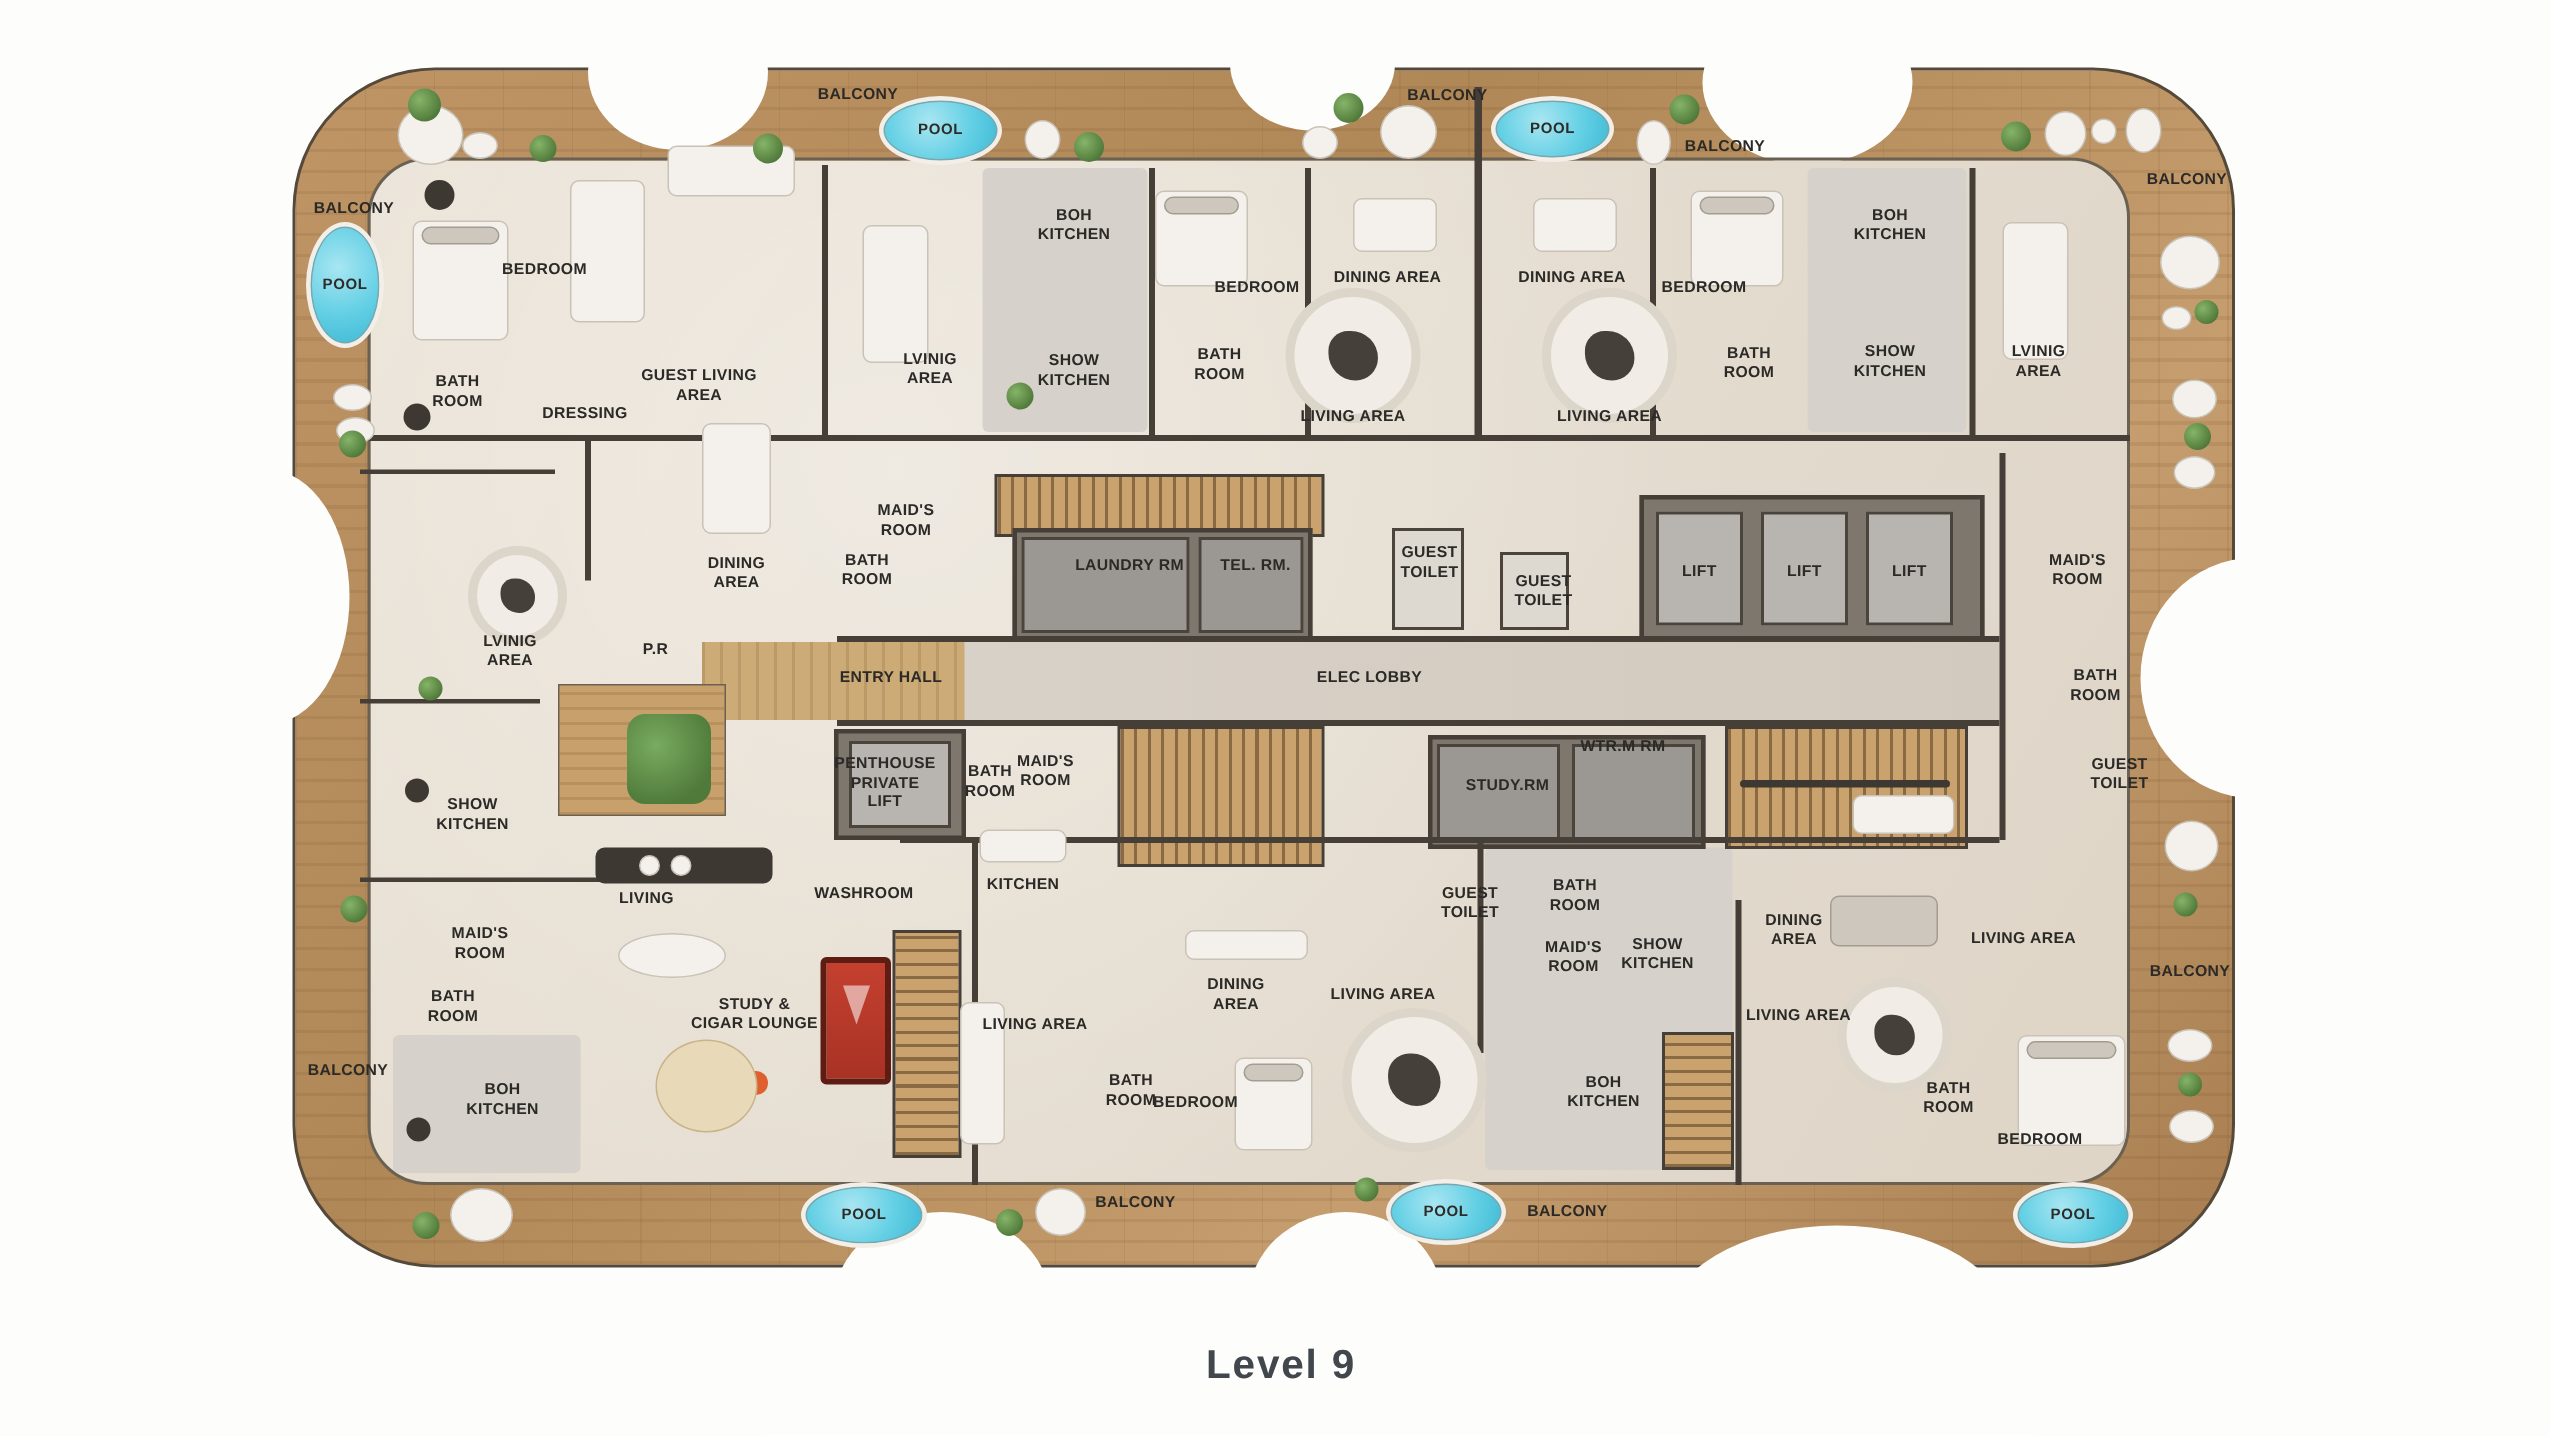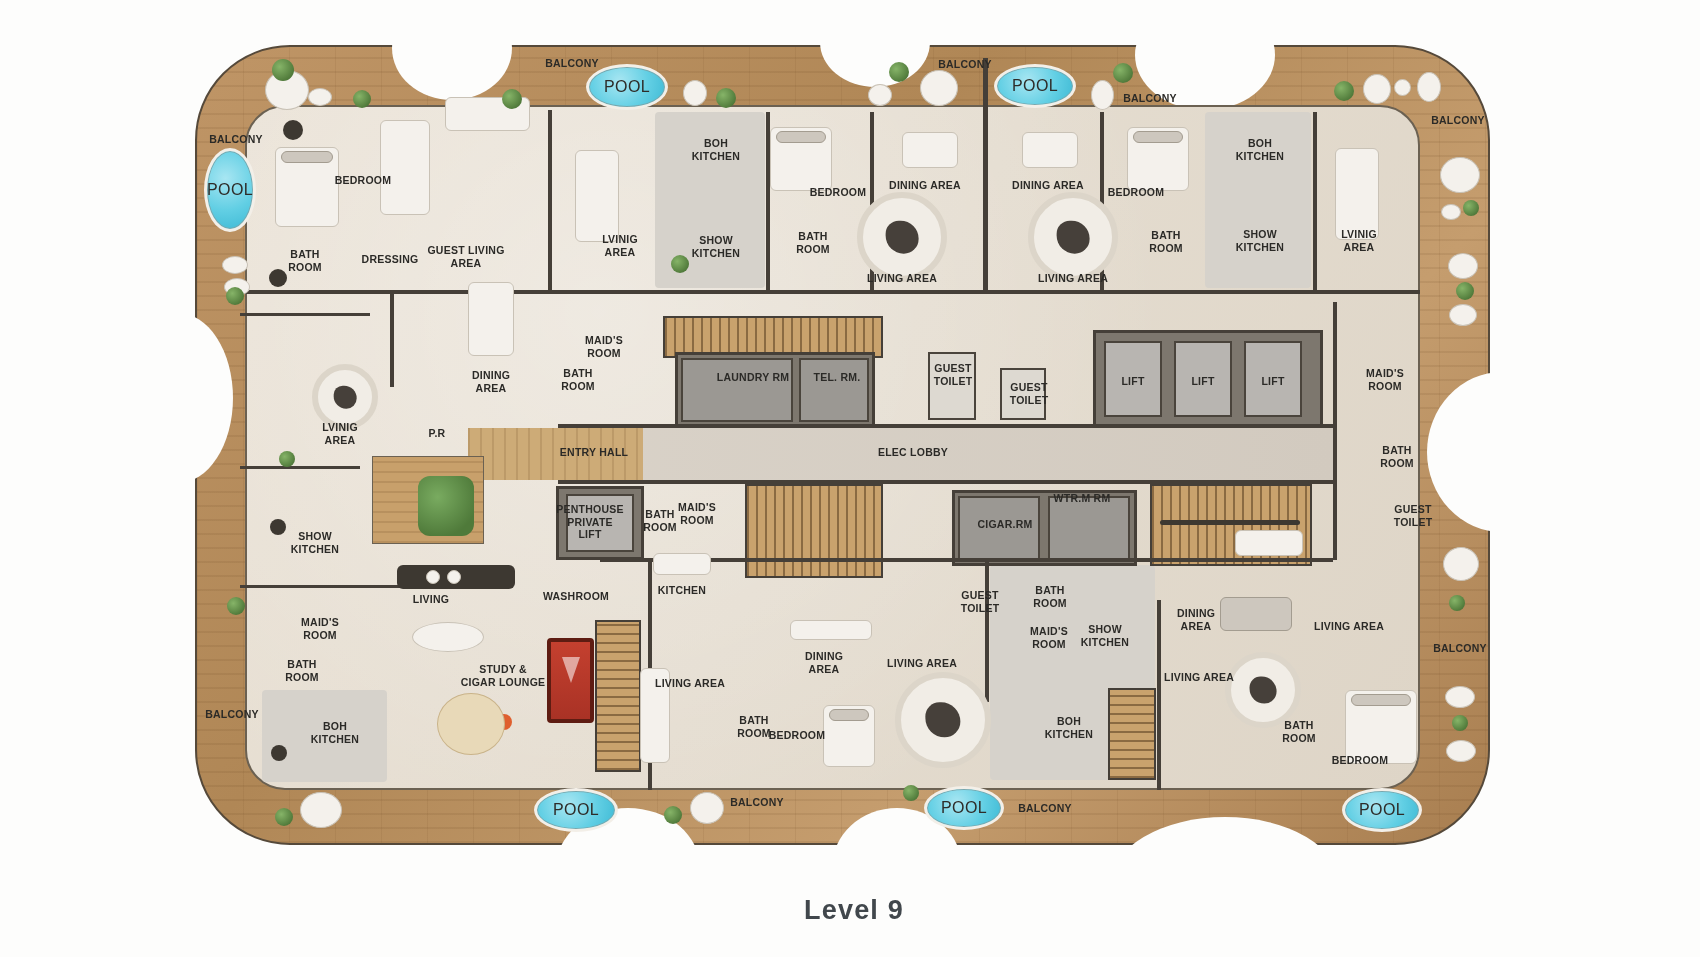--- a/index.html
+++ b/index.html
@@ -40,21 +40,21 @@
   .ring-c .ct{position:absolute;left:50%;top:50%;width:42%;height:42%;transform:translate(-50%,-50%);
      background:#46403a;border-radius:40% 55% 45% 55%;}
   .graypatch{background:#d6d2cb;border-radius:4px;}
   #pool-table{background:linear-gradient(180deg,#c4402f,#a93225);border:4px solid #5e1c12;border-radius:4px;box-sizing:border-box;}
   #pool-table:after{content:"";position:absolute;left:50%;top:20%;width:0;height:0;transform:translateX(-50%);
      border-left:9px solid transparent;border-right:9px solid transparent;border-top:26px solid rgba(255,255,255,.55);}
   .pool{border-radius:50%;border:3px solid #f3efe8;box-sizing:border-box;
     background:radial-gradient(circle at 40% 35%, #a8e6f2, #62cfe4 55%, #3db9d4 100%);
     box-shadow:0 0 0 1px #7aa7ad inset;}
   .pool-label{position:absolute;left:50%;top:50%;transform:translate(-50%,-50%);
-    font-size:16px;font-weight:400;color:#2e2c29;letter-spacing:.4px;}
+    font-size:10px;font-weight:700;color:#2e2c29;letter-spacing:.4px;}
   .lbl{position:absolute;transform:translate(-50%,-50%);white-space:pre-line;text-align:center;
     font-size:10.5px;line-height:1.2;font-weight:700;color:#2b2a27;letter-spacing:.25px;}
   #plan-title{position:absolute;transform:translate(-50%,-50%);font-size:27px;font-weight:700;
     color:#41474c;letter-spacing:1.2px;}
 </style>
 </head>
 <body>
 
 <div id="stage">
   <div class="abs" id="wood-ring"></div>
@@ -221,21 +221,21 @@
       </div>
       <div class="abs pool" style="left: 1342px; top: 788px; width: 80px; height: 44px;">
         <div class="pool-label">POOL</div>
       </div>
     </div>
   <div class="abs" id="labels-layer" style="left:0;top:0;width:100%;height:100%;">
       <div class="lbl" style="left: 236px; top: 139px;">BALCONY</div>
       <div class="lbl" style="left: 363px; top: 180px;">BEDROOM</div>
       <div class="lbl" style="left: 305px; top: 261px;">BATH
 ROOM</div>
-      <div class="lbl" style="left: 378px; top: 259px; padding-left: 24px;">DRESSING</div>
+      <div class="lbl" style="left: 378px; top: 276px; padding-left: 24px;">DRESSING</div>
       <div class="lbl" style="left: 466px; top: 257px;">GUEST LIVING
 AREA</div>
       <div class="lbl" style="left: 572px; top: 63px;">BALCONY</div>
       <div class="lbl" style="left: 716px; top: 150px;">BOH
 KITCHEN</div>
       <div class="lbl" style="left: 620px; top: 246px;">LVINIG
 AREA</div>
       <div class="lbl" style="left: 716px; top: 247px;">SHOW
 KITCHEN</div>
       <div class="lbl" style="left: 838px; top: 192px;">BEDROOM</div>
@@ -281,21 +281,21 @@
 ROOM</div>
       <div class="lbl" style="left: 594px; top: 452px;">ENTRY HALL</div>
       <div class="lbl" style="left: 913px; top: 452px;">ELEC LOBBY</div>
       <div class="lbl" style="left: 590px; top: 522px;">PENTHOUSE
 PRIVATE
 LIFT</div>
       <div class="lbl" style="left: 660px; top: 521px;">BATH
 ROOM</div>
       <div class="lbl" style="left: 697px; top: 514px;">MAID'S
 ROOM</div>
-      <div class="lbl" style="left: 1005px; top: 524px;">CIGAR.RM</div>
+      <div class="lbl" style="left: 1005px; top: 524px;">STUDY.RM</div>
       <div class="lbl" style="left: 1082px; top: 498px;">WTR.M RM</div>
       <div class="lbl" style="left: 1413px; top: 516px;">GUEST
 TOILET</div>
       <div class="lbl" style="left: 315px; top: 543px;">SHOW
 KITCHEN</div>
       <div class="lbl" style="left: 320px; top: 629px;">MAID'S
 ROOM</div>
       <div class="lbl" style="left: 302px; top: 671px;">BATH
 ROOM</div>
       <div class="lbl" style="left: 335px; top: 733px;">BOH

